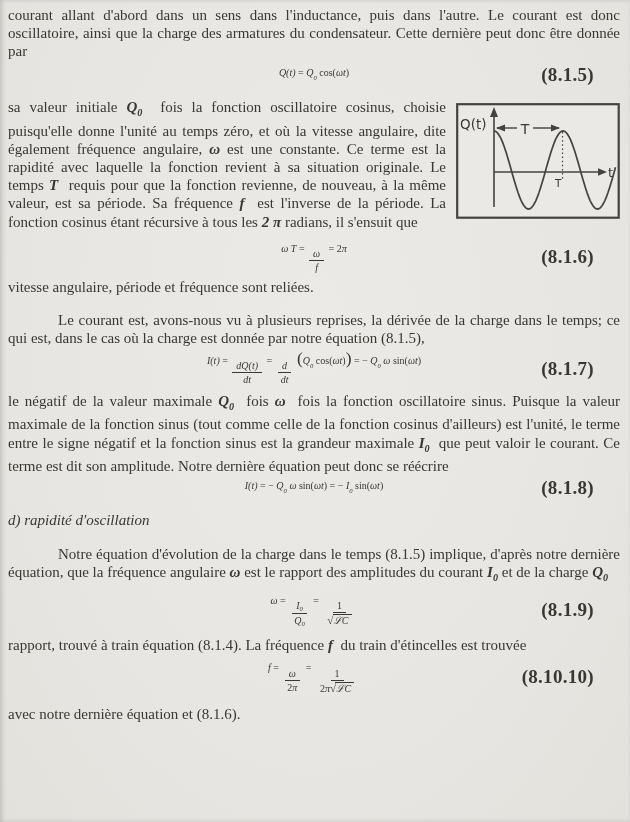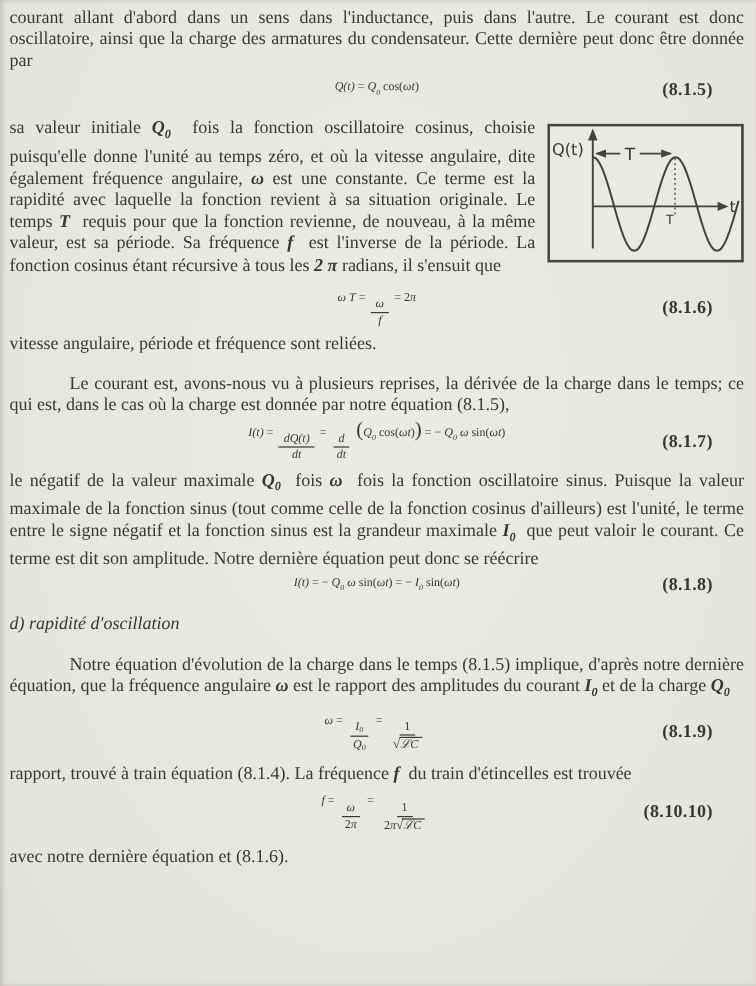--- a/index.html
+++ b/index.html
@@ -18,21 +18,21 @@
   .sg-v{font-weight:bold;font-style:italic;}
   .sg-vs{font-weight:bold;font-style:italic;font-size:68%;vertical-align:-20%;}
   .sg-u{text-underline-offset:2px;}
   .sg-it{font-style:italic;}
   .sg-up{font-style:normal;}
   .sg-sub{font-size:66%;font-style:italic;vertical-align:-22%;}
   .sg-big{font-size:175%;line-height:0;vertical-align:-10%;font-weight:400;}
   .eqrow{position:relative;display:flex;justify-content:center;align-items:center;}
   .eq{display:inline-block;white-space:nowrap;font-size:10px;}
   .eqnum{position:absolute;right:26px;top:50%;transform:translateY(-50%);
-         font-weight:bold;font-size:15px;letter-spacing:.3px;font-family:Liberation Serif, serif;}
+         font-weight:bold;font-size:19px;letter-spacing:.3px;font-family:Liberation Serif, serif;}
   .frac{display:inline-flex;flex-direction:column;align-items:center;
         vertical-align:-46%;line-height:1.12;margin:0 2px;text-align:center;}
   .fnum{display:block;padding:0 4px 1px;border-bottom:1.4px solid #3a3833;}
   .fden{display:block;padding:1px 4px 0;}
   .sqrt{display:inline-block;white-space:nowrap;}
   .rad{font-size:112%;}
   .sqin{border-top:1.3px solid #3a3833;margin-left:-1px;padding:0 3px 0 1px;}
   .heading{font-style:italic;margin-top:11px;}
   .p2wrap{margin-top:0;}
   .fig{float:right;margin:5px 0 6px 10px;}

